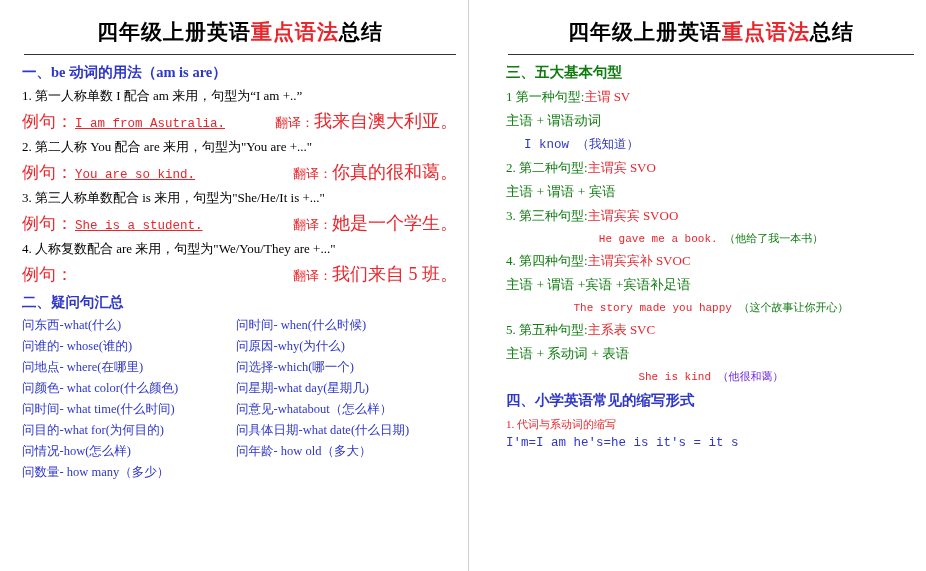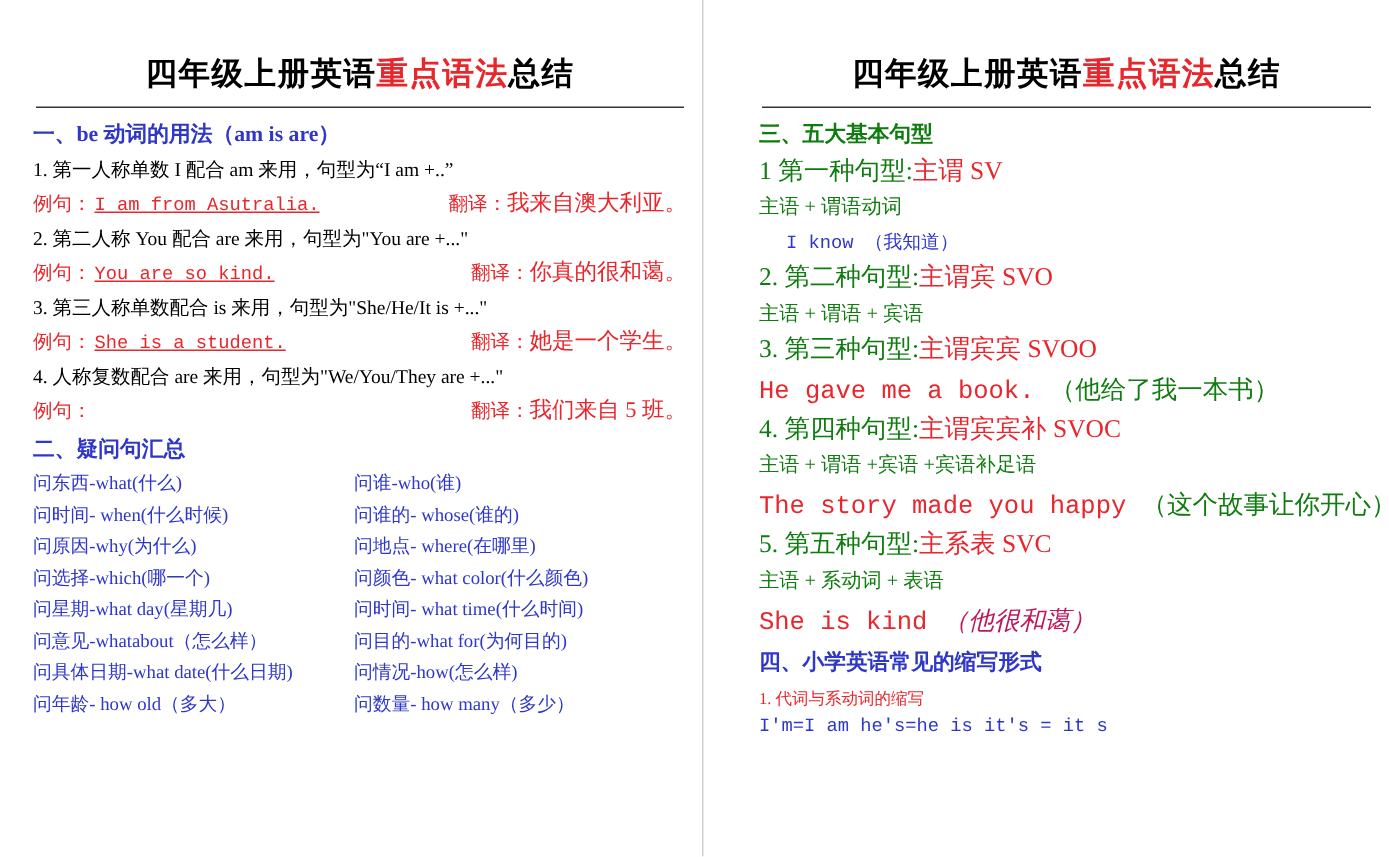--- a/index.html
+++ b/index.html
@@ -17,21 +17,21 @@
   .page {
     position: relative;
     width: 926px;
     height: 571px;
     display: flex;
   }
   .col {
     position: relative;
     box-sizing: border-box;
     height: 554px;
-    padding: 17px 14px;
+    padding: 0 14px;
   }
   .col-left {
     width: 470px;
     padding-left: 22px;
     padding-right: 12px;
   }
   .col-right {
     width: 456px;
     padding-left: 36px;
     padding-right: 10px;
@@ -79,61 +79,61 @@
 
   .ex-row {
     display: flex;
     align-items: baseline;
     margin: 5px 0;
     white-space: nowrap;
   }
   .ex-label {
     color: #e8262c;
     font-family: "Liberation Serif", serif;
-    font-size: 13px;
+    font-size: 17px;
   }
   .ex-sent {
     color: #e8262c;
     font-family: "Liberation Mono", monospace;
     font-size: 12.5px;
     text-decoration: underline;
     margin-left: 2px;
   }
   .ex-trans-label {
     color: #e8262c;
     font-family: "Liberation Serif", serif;
     font-size: 13px;
     margin-left: auto;
     padding-left: 14px;
   }
   .ex-trans {
     color: #e8262c;
     font-family: "Liberation Serif", serif;
-    font-size: 15px;
+    font-size: 18px;
   }
   .ex-fixed { width: 222px; }
 
   .qgrid {
     display: grid;
     grid-template-columns: 208px 1fr;
     row-gap: 4px;
     column-gap: 6px;
     margin-top: 3px;
   }
   .qitem {
     color: #2f37c8;
     font-family: "Liberation Serif", serif;
     font-size: 12.5px;
     white-space: nowrap;
   }
 
   
   .r-line {
     font-family: "Liberation Serif", serif;
-    font-size: 17px;
+    font-size: 13px;
     line-height: 18px;
     margin: 6px 0;
     white-space: nowrap;
   }
   .r-line .red { color: #e8262c; }
   .r-line .green { color: #107c10; }
   .struct {
     color: #107c10;
     font-family: "Liberation Serif", serif;
     font-size: 13.5px;
@@ -142,33 +142,33 @@
   }
   .sample {
     color: #2f37c8;
     font-family: "Liberation Mono", monospace;
     font-size: 12.5px;
     margin: 6px 0;
     white-space: nowrap;
   }
   .eng-ex {
     font-family: "Liberation Mono", monospace;
-    font-size: 17px;
+    font-size: 11px;
     color: #e8262c;
     margin: 6px 0;
     white-space: nowrap;
+    text-align: center;
   }
   .eng-ex .cnn {
     font-family: "Liberation Serif", serif;
     color: #107c10;
   }
   .eng-ex .black-cn {
     font-family: "Liberation Serif", serif;
-    color: #be185d;
-    font-style: italic;
+    color: #6d28d9;
   }
   .sub-head {
     color: #e8262c;
     font-family: "Liberation Serif", serif;
     font-size: 11px;
     margin: 7px 0 4px 0;
     white-space: nowrap;
   }
   .clip-row {
     font-family: "Liberation Mono", monospace;
@@ -221,21 +221,20 @@
     <div class="ex-row">
       <span class="ex-label">例句：</span>
       <span class="ex-trans-label">翻译：</span>
       <span class="ex-trans">我们来自 5 班。</span>
     </div>
 
     <div class="sec-head">二、疑问句汇总</div>
 
     <div class="qgrid">
       <div class="qitem">问东西-what(什么)</div>
-      <div class="qitem">问谁-who(谁)</div>
       <div class="qitem">问时间- when(什么时候)</div>
       <div class="qitem">问谁的- whose(谁的)</div>
       <div class="qitem">问原因-why(为什么)</div>
       <div class="qitem">问地点- where(在哪里)</div>
       <div class="qitem">问选择-which(哪一个)</div>
       <div class="qitem">问颜色- what color(什么颜色)</div>
       <div class="qitem">问星期-what day(星期几)</div>
       <div class="qitem">问时间- what time(什么时间)</div>
       <div class="qitem">问意见-whatabout（怎么样）</div>
       <div class="qitem">问目的-what for(为何目的)</div>

